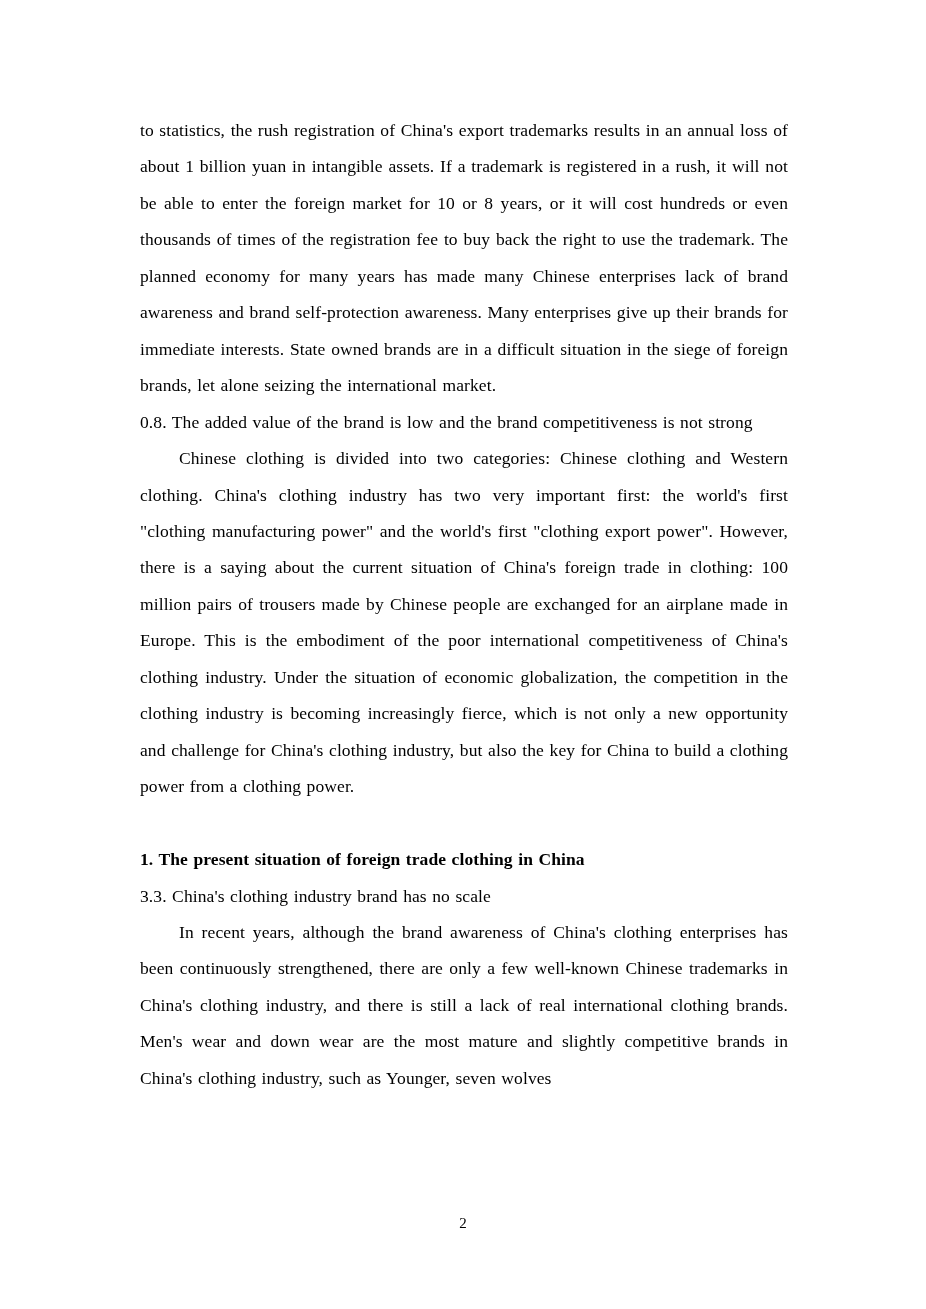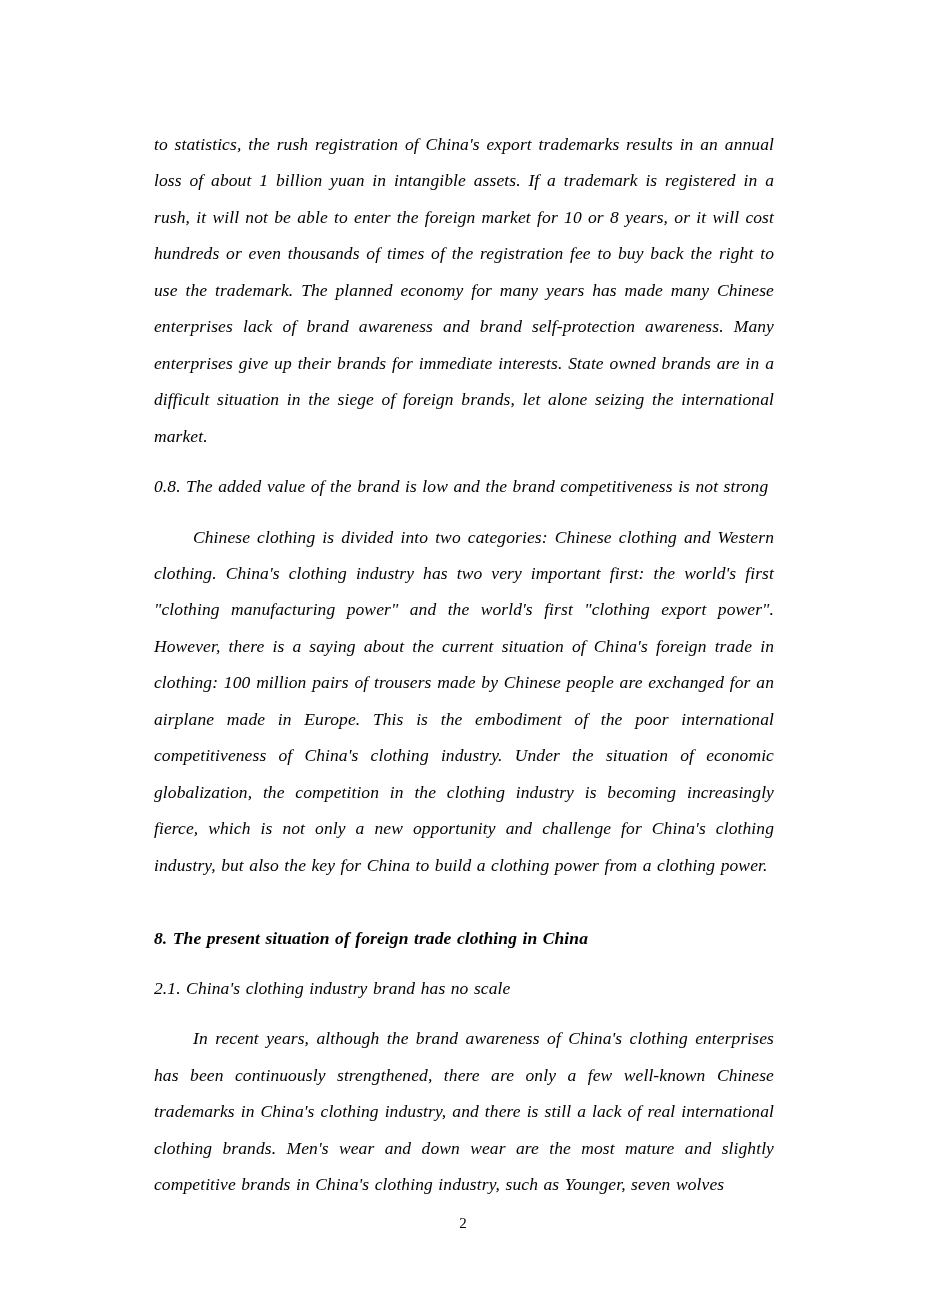--- a/index.html
+++ b/index.html
@@ -21,23 +21,22 @@
     position: absolute;
     left: 140px;
     top: 112px;
     width: 648px;
     font-size: 17.5px;
     line-height: 36.45px;
     letter-spacing: 0.1px;
     word-spacing: 1px;
   }
   .content p {
-    margin: 14px;
+    margin: 0;
     text-align: justify;
-    font-style: italic;
   }
   .first-indent {
     text-indent: 39px;
   }
   .heading-bold {
     font-weight: bold;
     margin-top: 36.45px !important;
   }
   .page-number {
     position: absolute;
@@ -51,18 +50,18 @@
   }
 </style>
 </head>
 <body>
 
 <div class="page">
   <div class="content">
     <p>to statistics, the rush registration of China's export trademarks results in an annual loss of about 1 billion yuan in intangible assets. If a trademark is registered in a rush, it will not be able to enter the foreign market for 10 or 8 years, or it will cost hundreds or even thousands of times of the registration fee to buy back the right to use the trademark. The planned economy for many years has made many Chinese enterprises lack of brand awareness and brand self-protection awareness. Many enterprises give up their brands for immediate interests. State owned brands are in a difficult situation in the siege of foreign brands, let alone seizing the international market.</p>
     <p>0.8. The added value of the brand is low and the brand competitiveness is not strong</p>
     <p class="first-indent">Chinese clothing is divided into two categories: Chinese clothing and Western clothing. China's clothing industry has two very important first: the world's first "clothing manufacturing power" and the world's first "clothing export power". However, there is a saying about the current situation of China's foreign trade in clothing: 100 million pairs of trousers made by Chinese people are exchanged for an airplane made in Europe. This is the embodiment of the poor international competitiveness of China's clothing industry. Under the situation of economic globalization, the competition in the clothing industry is becoming increasingly fierce, which is not only a new opportunity and challenge for China's clothing industry, but also the key for China to build a clothing power from a clothing power.</p>
-    <p class="heading-bold">8. The present situation of foreign trade clothing in China</p>
-    <p>2.1. China's clothing industry brand has no scale</p>
+    <p class="heading-bold">1. The present situation of foreign trade clothing in China</p>
+    <p>3.3. China's clothing industry brand has no scale</p>
     <p class="first-indent">In recent years, although the brand awareness of China's clothing enterprises has been continuously strengthened, there are only a few well-known Chinese trademarks in China's clothing industry, and there is still a lack of real international clothing brands. Men's wear and down wear are the most mature and slightly competitive brands in China's clothing industry, such as Younger, seven wolves</p>
   </div>
   <div class="page-number">2</div>
 </div>
 
 </body></html>

